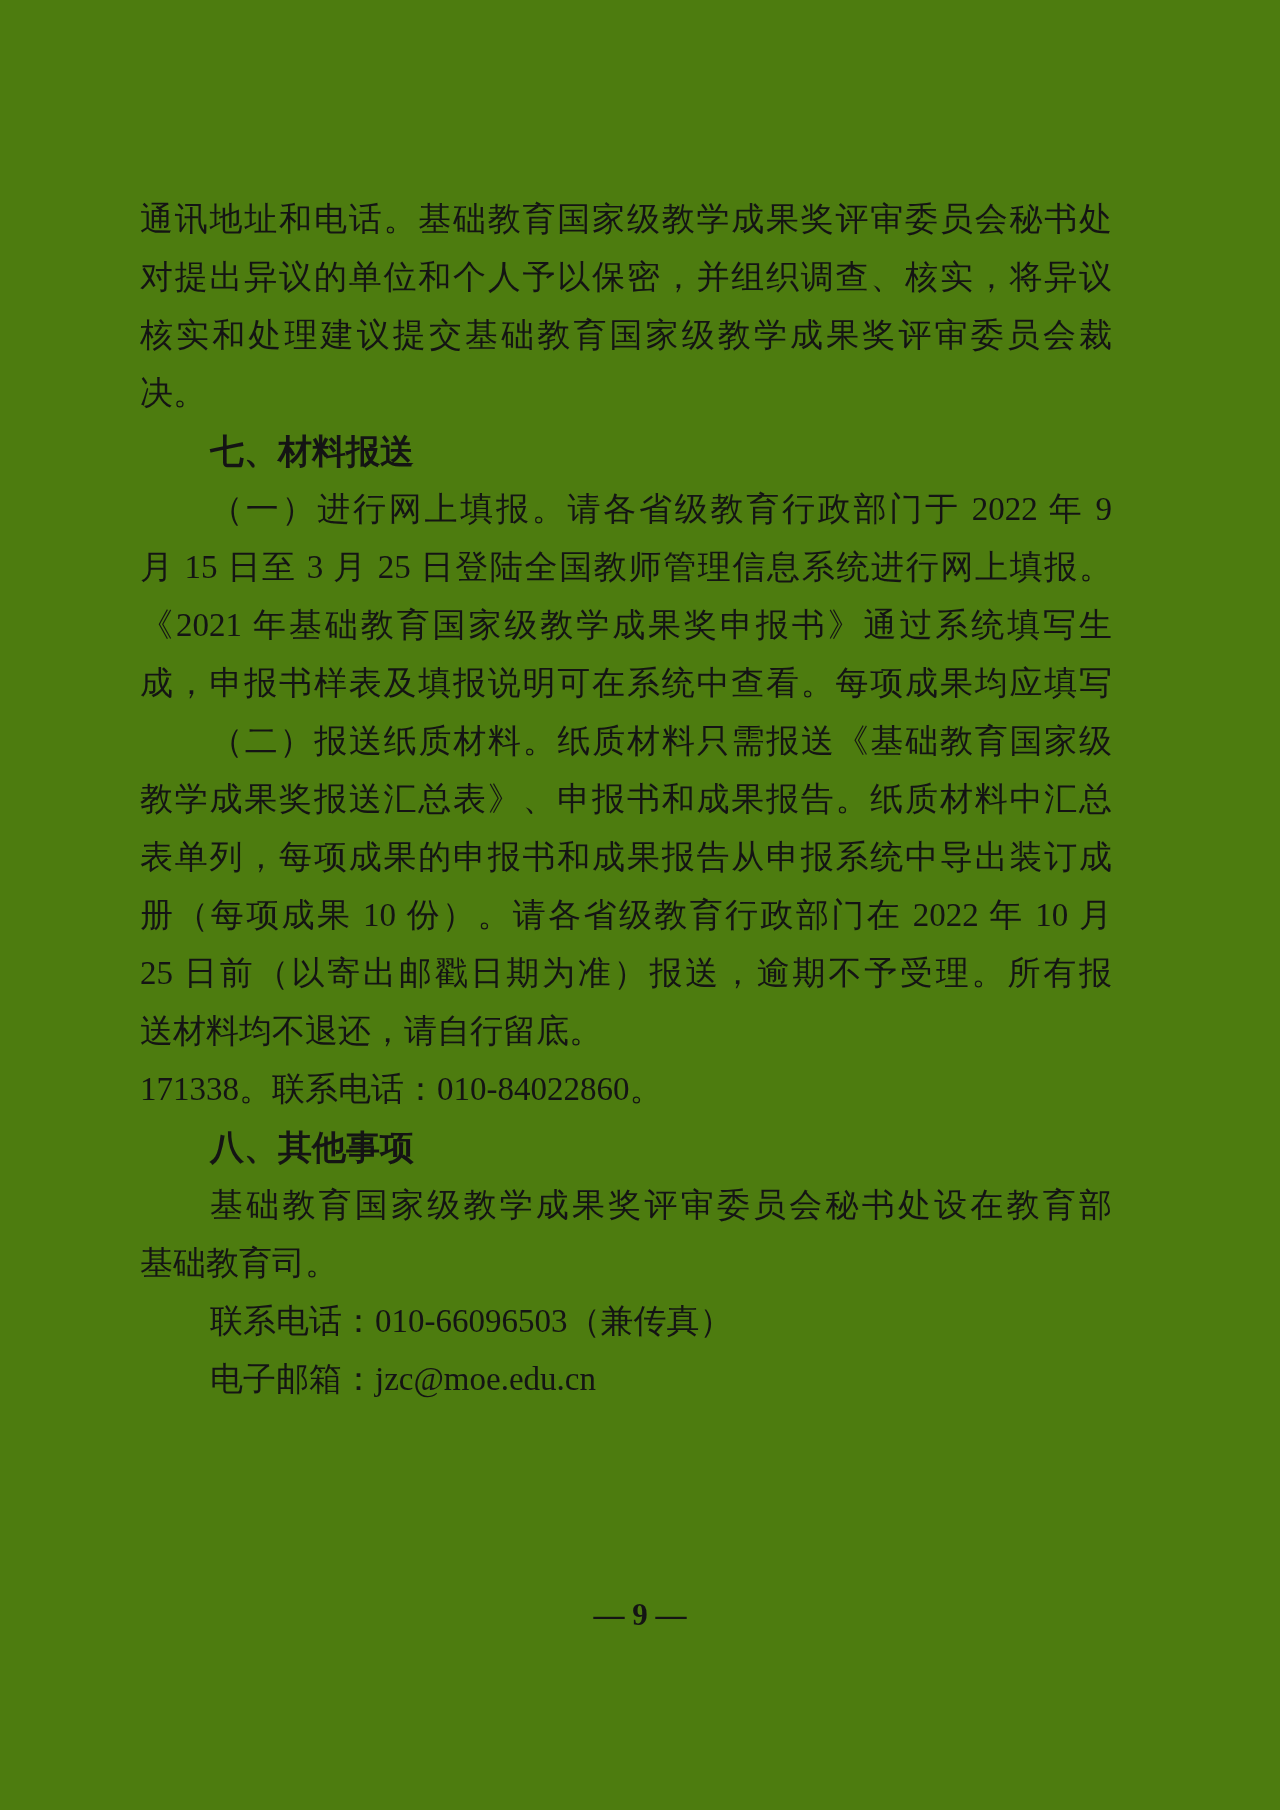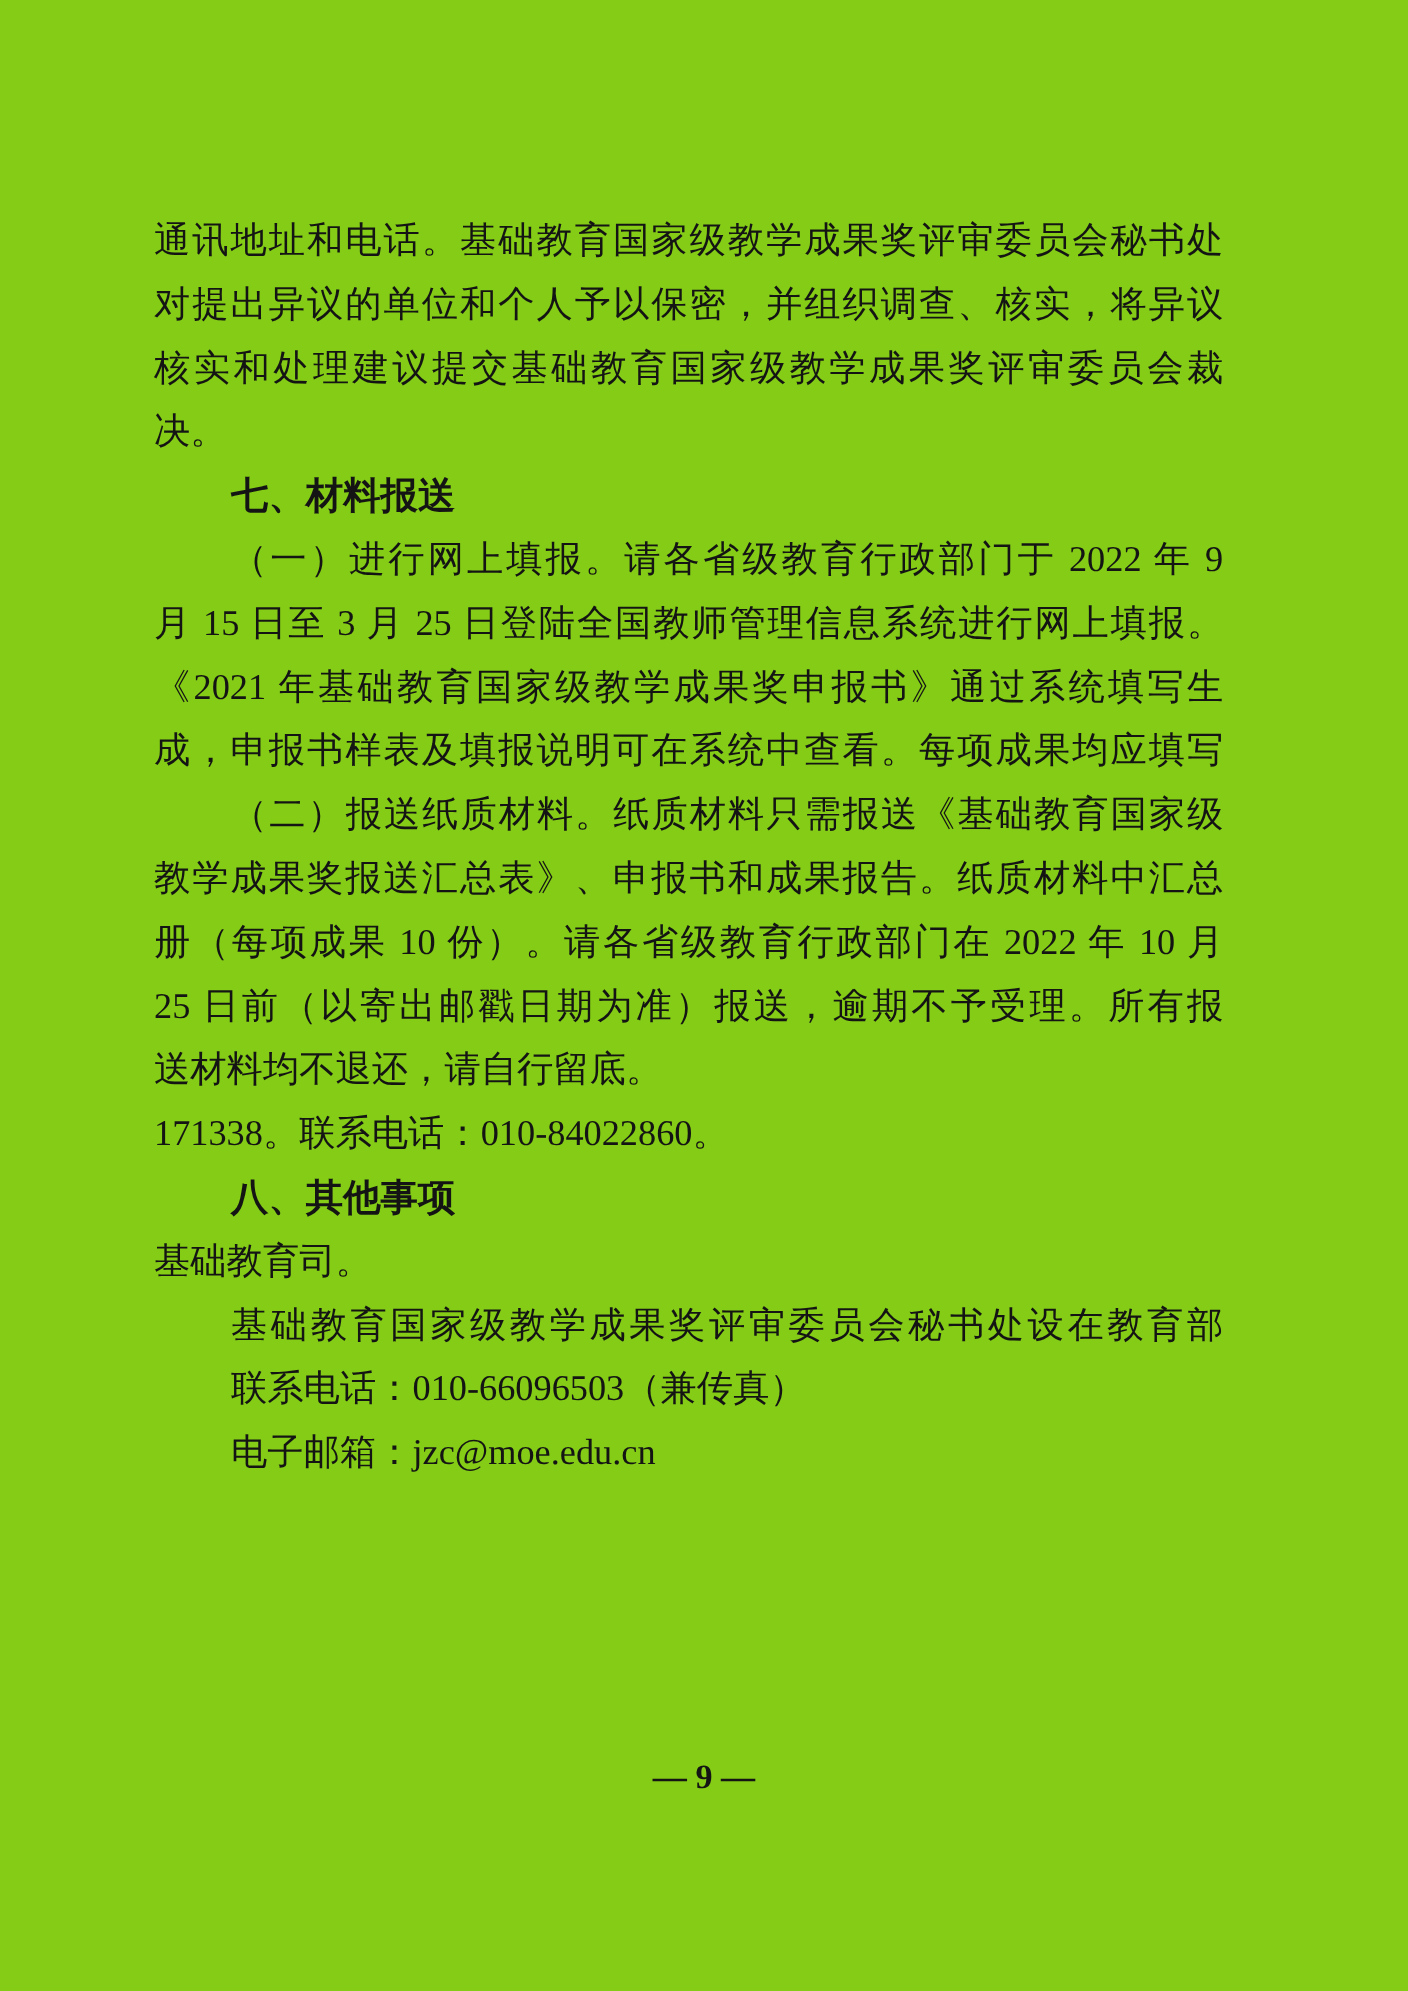--- a/index.html
+++ b/index.html
@@ -4,21 +4,21 @@
 <style>
   html, body {
     margin: 0;
     padding: 0;
     background: #ffffff;
   }
   .page {
     position: relative;
     width: 1280px;
     height: 1810px;
-    background: #84cc16;
+    background: #4d7c0f;
     color: #141414;
     overflow: hidden;
     font-family: "Liberation Serif", "DejaVu Serif", serif;
   }
   .text-block {
     position: absolute;
     left: 140px;
     top: 190px;
     width: 972px;
   }
@@ -68,25 +68,26 @@
     <div class="line fill">对提出异议的单位和个人予以保密，并组织调查、核实，将异议</div>
     <div class="line fill">核实和处理建议提交基础教育国家级教学成果奖评审委员会裁</div>
     <div class="line">决。</div>
     <div class="line heading indent">七、材料报送</div>
     <div class="line fill indent">（一）进行网上填报。请各省级教育行政部门于 2022 年 9</div>
     <div class="line fill">月 15 日至 3 月 25 日登陆全国教师管理信息系统进行网上填报。</div>
     <div class="line fill">《2021 年基础教育国家级教学成果奖申报书》通过系统填写生</div>
     <div class="line fill">成，申报书样表及填报说明可在系统中查看。每项成果均应填写</div>
     <div class="line fill indent">（二）报送纸质材料。纸质材料只需报送《基础教育国家级</div>
     <div class="line fill">教学成果奖报送汇总表》、申报书和成果报告。纸质材料中汇总</div>
+    <div class="line fill">表单列，每项成果的申报书和成果报告从申报系统中导出装订成</div>
     <div class="line fill">册（每项成果 10 份）。请各省级教育行政部门在 2022 年 10 月</div>
     <div class="line fill">25 日前（以寄出邮戳日期为准）报送，逾期不予受理。所有报</div>
     <div class="line">送材料均不退还，请自行留底。</div>
     <div class="line">171338。联系电话：010-84022860。</div>
     <div class="line heading indent">八、其他事项</div>
+    <div class="line fill indent">基础教育国家级教学成果奖评审委员会秘书处设在教育部</div>
     <div class="line">基础教育司。</div>
-    <div class="line fill indent">基础教育国家级教学成果奖评审委员会秘书处设在教育部</div>
     <div class="line indent">联系电话：010-66096503（兼传真）</div>
     <div class="line indent">电子邮箱：jzc@moe.edu.cn</div>
   </div>
 
   <div class="page-number">— 9 —</div>
 </div>
 
 </body></html>

